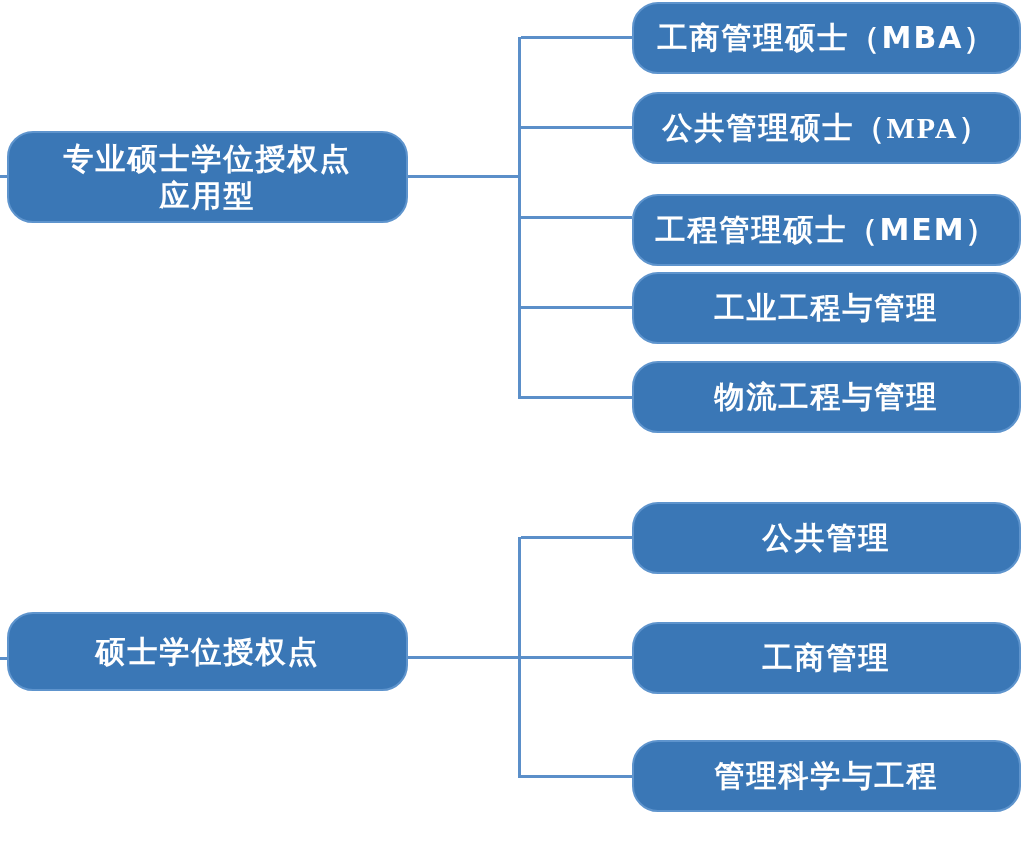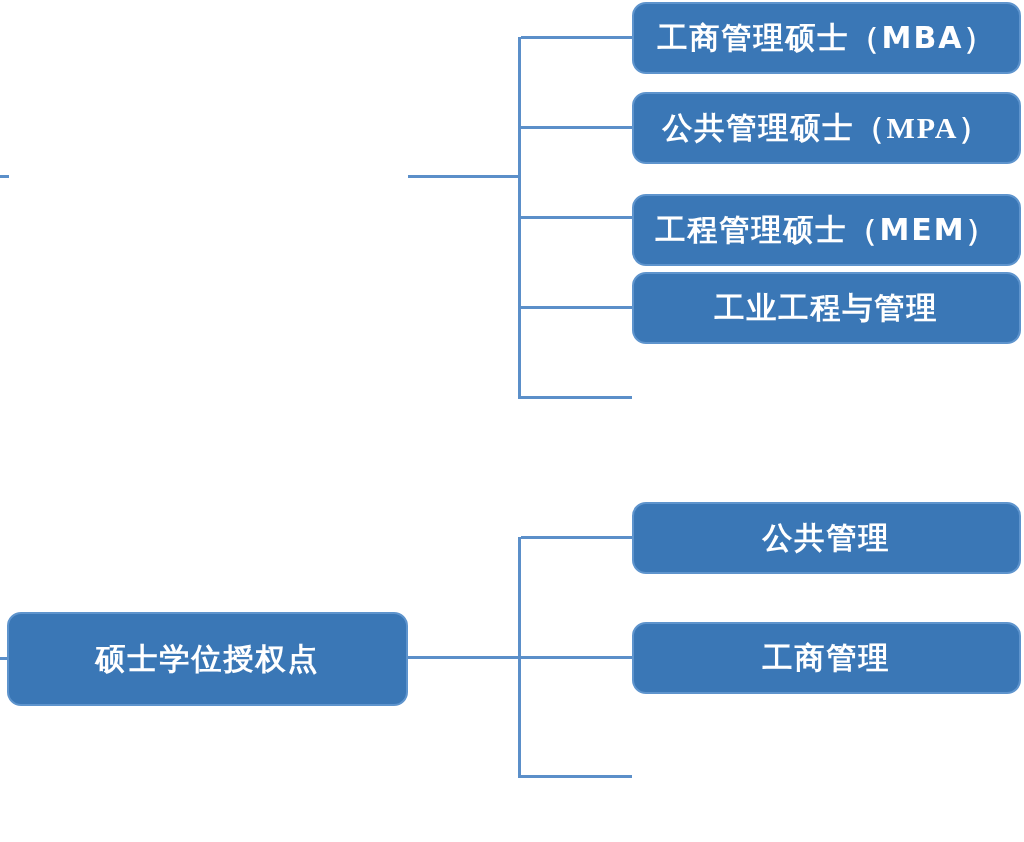--- a/index.html
+++ b/index.html
@@ -16,21 +16,21 @@
     width: 1024px;
     height: 842px;
     overflow: hidden;
     background: var(--bg);
     font-family: "DejaVu Sans", "Liberation Sans", sans-serif;
   }
   .node {
     position: absolute;
     background: var(--node-fill);
     border: 2px solid var(--node-border);
-    border-radius: 14px;
+    border-radius: 26px;
     color: var(--text);
     font-weight: bold;
     display: flex;
     flex-direction: column;
     align-items: center;
     justify-content: center;
     text-align: center;
     line-height: 1.25;
     letter-spacing: 2px;
   }
@@ -60,45 +60,55 @@
 
   <div class="line h" style="left:0px;   top:175px; width:9px;"></div>
   <div class="line h" style="left:408px; top:175px; width:113px;"></div>
   <div class="line v" style="left:518px; top:37px;  height:362px;"></div>
   <div class="line h" style="left:521px; top:36px;  width:111px;"></div>
   <div class="line h" style="left:521px; top:126px; width:111px;"></div>
   <div class="line h" style="left:521px; top:216px; width:111px;"></div>
   <div class="line h" style="left:521px; top:306px; width:111px;"></div>
   <div class="line h" style="left:521px; top:396px; width:111px;"></div>
 
+  <div class="node parent" style="top:131px;">
+    <span>专业硕士学位授权点</span>
+    <span>应用型</span>
+  </div>
 
   <div class="node child" style="top:2px;">
     <span>工商管理硕士（MBA）</span>
   </div>
   <div class="node child" style="top:92px;font-family:Liberation Serif, serif;">
     <span>公共管理硕士（MPA）</span>
   </div>
   <div class="node child" style="top:194px;">
     <span>工程管理硕士（MEM）</span>
   </div>
   <div class="node child" style="top:272px;">
     <span>工业工程与管理</span>
   </div>
+  <div class="node child" style="top:361px;">
+    <span>物流工程与管理</span>
+  </div>
 
   <div class="line h" style="left:0px;   top:657px; width:9px;"></div>
   <div class="line h" style="left:408px; top:656px; width:113px;"></div>
   <div class="line v" style="left:518px; top:537px; height:241px;"></div>
   <div class="line h" style="left:521px; top:536px; width:111px;"></div>
   <div class="line h" style="left:521px; top:656px; width:111px;"></div>
   <div class="line h" style="left:521px; top:775px; width:111px;"></div>
 
-  <div class="node parent" style="top:612px; height:94px;">
+  <div class="node parent" style="top:612px; height:79px;">
     <span>硕士学位授权点</span>
   </div>
 
   <div class="node child" style="top:622px;">
     <span>工商管理</span>
   </div>
   <div class="node child" style="top:502px;">
     <span>公共管理</span>
   </div>
+  <div class="node child" style="top:740px;">
+    <span>管理科学与工程</span>
+  </div>
 
 </div>
 
 </body></html>

